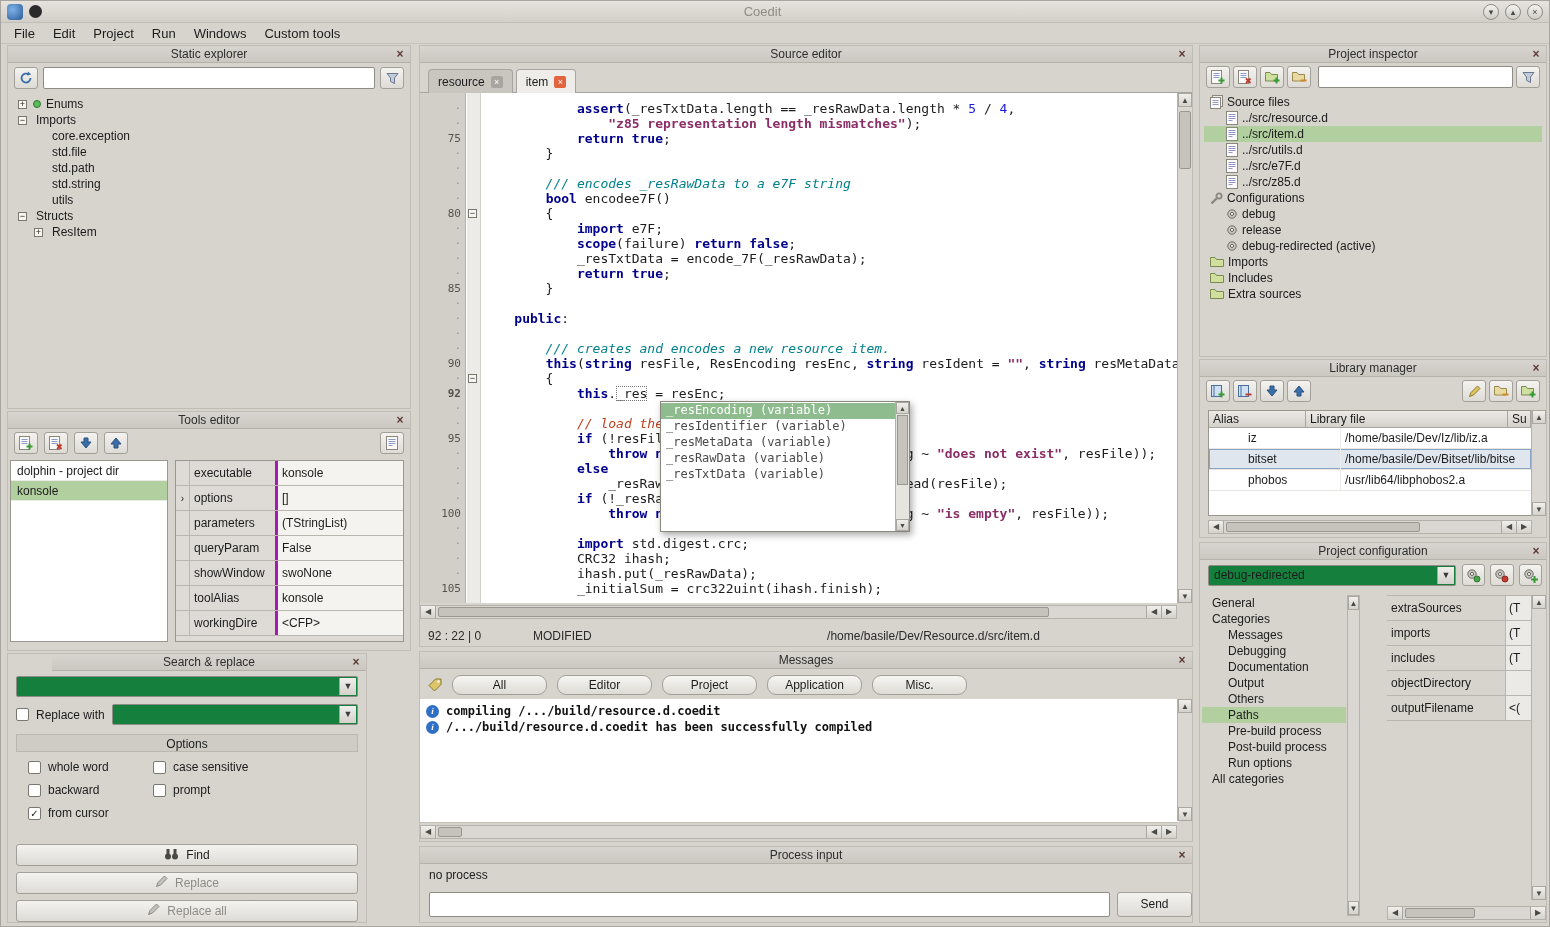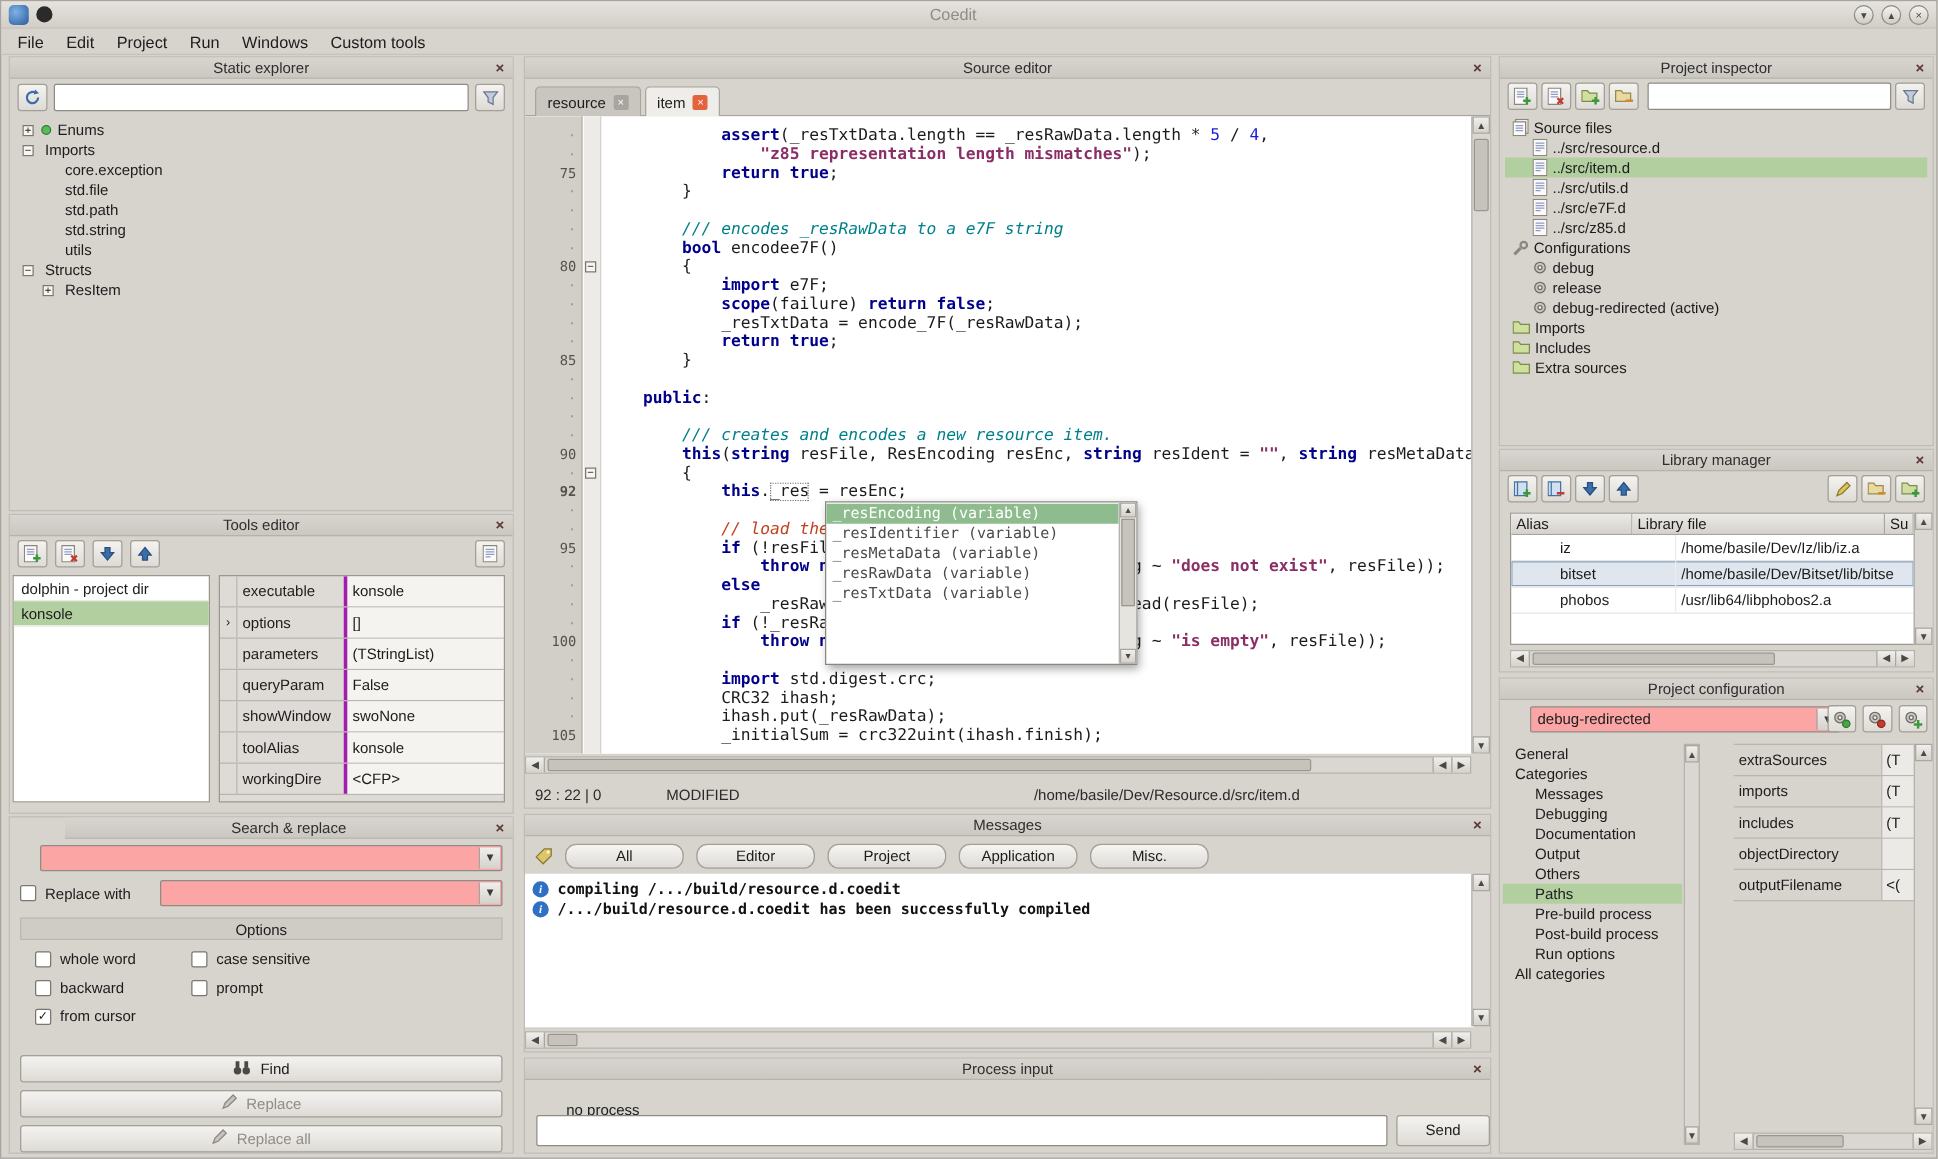--- a/index.html
+++ b/index.html
@@ -14,31 +14,31 @@
 
 .menubar{position:absolute;left:0;top:22px;right:0;height:21px;display:flex;align-items:center;padding-left:4px;background:#d7d3cd;border-bottom:1px solid #c6c3bd;}
 .menu-item{padding:2px 9px;font-size:13px;color:#1c1c1c;}
 
 .panel{position:absolute;background:#d7d3cd;border:1px solid #c0bdb7;}
 .phead{height:17px;background:linear-gradient(#d8d5d0,#cbc8c2);border-bottom:1px solid #b5b2ac;display:flex;align-items:center;position:relative;}
 .ptitle{flex:1;text-align:center;font-size:12px;color:#2e2e2e;}
 .pclose{position:absolute;right:3px;top:1px;width:14px;height:14px;text-align:center;line-height:14px;font-size:12px;color:#5c3a34;font-weight:bold;}
 #p-explorer{left:6px;top:44px;width:404px;height:364px;}
 #p-tools{left:6px;top:410px;width:404px;height:240px;}
-#p-search{left:6px;top:652px;width:404px;height:270px;padding-left:44px;}
+#p-search{left:6px;top:652px;width:360px;height:270px;padding-left:44px;}
 #p-editor{left:418px;top:44px;width:774px;height:602px;}
 #p-messages{left:418px;top:650px;width:774px;height:191px;}
 #p-process{left:418px;top:845px;width:774px;height:77px;}
 #p-inspector{left:1198px;top:44px;width:348px;height:312px;}
 #p-library{left:1198px;top:358px;width:348px;height:179px;}
 #p-config{left:1198px;top:541px;width:348px;height:381px;}
 
 .icon-btn{width:24px;height:22px;border:1px solid #a39f99;background:linear-gradient(#f4f3f0,#dedbd6);border-radius:3px;display:inline-flex;align-items:center;justify-content:center;}
 .txt{height:22px;border:1px solid #8f8c86;border-radius:2px;background:#fff;padding:0 4px;font-family:"Liberation Sans",sans-serif;font-size:12px;}
-.combo{position:relative;background:#fca5a5;border:1px solid #8f8c86;border-radius:2px;height:21px;margin-left:16px;}
+.combo{position:relative;background:#15803d;border:1px solid #8f8c86;border-radius:2px;height:21px;}
 .combo .val{display:block;padding:2px 20px 2px 5px;height:17px;overflow:hidden;white-space:nowrap;}
 .combo .arrow{position:absolute;right:1px;top:1px;bottom:1px;width:17px;background:linear-gradient(#f0efec,#d5d2cc);border-left:1px solid #a8a5a0;text-align:center;font-size:9px;line-height:17px;color:#3a3a3a;}
 .svgicon{display:inline-flex;align-items:center;justify-content:center;}
 .chk{width:13px;height:13px;border:1px solid #7a776f;background:#fff;border-radius:2px;display:inline-block;text-align:center;line-height:11px;font-size:10px;color:#222;}
 .tree-row,.cfgtree-row{display:flex;align-items:center;height:16px;white-space:nowrap;overflow:hidden;}
 .tree-row.sel,.cfgtree-row.sel{background:#b2cfa0;}
 .expander{width:9px;height:9px;border:1px solid #7a776f;background:#f6f5f2;font-size:9px;line-height:7px;text-align:center;margin-right:5px;flex:none;color:#222;}
 .exp-spacer{width:14px;flex:none;}
 .tree-label{margin-left:4px;}
 
@@ -115,21 +115,21 @@
 
 #msg-tabs{position:absolute;top:21px;left:8px;right:16px;height:24px;display:flex;align-items:center;gap:10px;}
 .msg-tab{width:95px;height:20px;border:1px solid #a39f99;border-radius:9px;background:linear-gradient(#f6f5f2,#dedbd6);text-align:center;line-height:18px;font-size:12px;}
 #msg-list{position:absolute;top:47px;left:0;width:759px;height:124px;background:#fff;border-bottom:1px solid #c4c1bb;padding-top:4px;}
 .msg-line{display:flex;align-items:center;height:16px;padding-left:6px;gap:7px;}
 .info-ico{width:13px;height:13px;border-radius:50%;background:#2f6fc4;color:#fff;text-align:center;font:italic bold 9px/13px "Liberation Serif",serif;flex:none;}
 .msg-text{font:bold 12px "DejaVu Sans Mono",monospace;color:#111;}
 #msg-vscroll{top:47px;bottom:20px;}
 #msg-hscroll{left:0;right:15px;top:173px;}
 
-#pi-status{position:absolute;top:34px;left:9px;margin-left:24px;}
+#pi-status{position:absolute;top:21px;left:9px;}
 #pi-input{position:absolute;top:45px;left:9px;width:681px;height:25px;}
 #pi-send{position:absolute;top:45px;left:697px;width:75px;height:25px;border:1px solid #a39f99;border-radius:3px;background:linear-gradient(#f4f3f0,#dedbd6);text-align:center;line-height:23px;}
 
 .pi-toolbar{position:absolute;top:19px;left:6px;right:6px;height:24px;display:flex;gap:3px;align-items:center;}
 .pi-toolbar .txt{flex:1;margin-left:4px;}
 #pi-tree{position:absolute;top:48px;left:4px;right:4px;bottom:4px;overflow:hidden;}
 
 .lm-toolbar{position:absolute;top:19px;left:6px;right:6px;height:24px;display:flex;gap:3px;align-items:center;}
 .lm-sep{flex:1;}
 #lm-table{position:absolute;left:8px;top:50px;right:14px;height:106px;background:#fff;border:1px solid #9a978f;overflow:hidden;}

